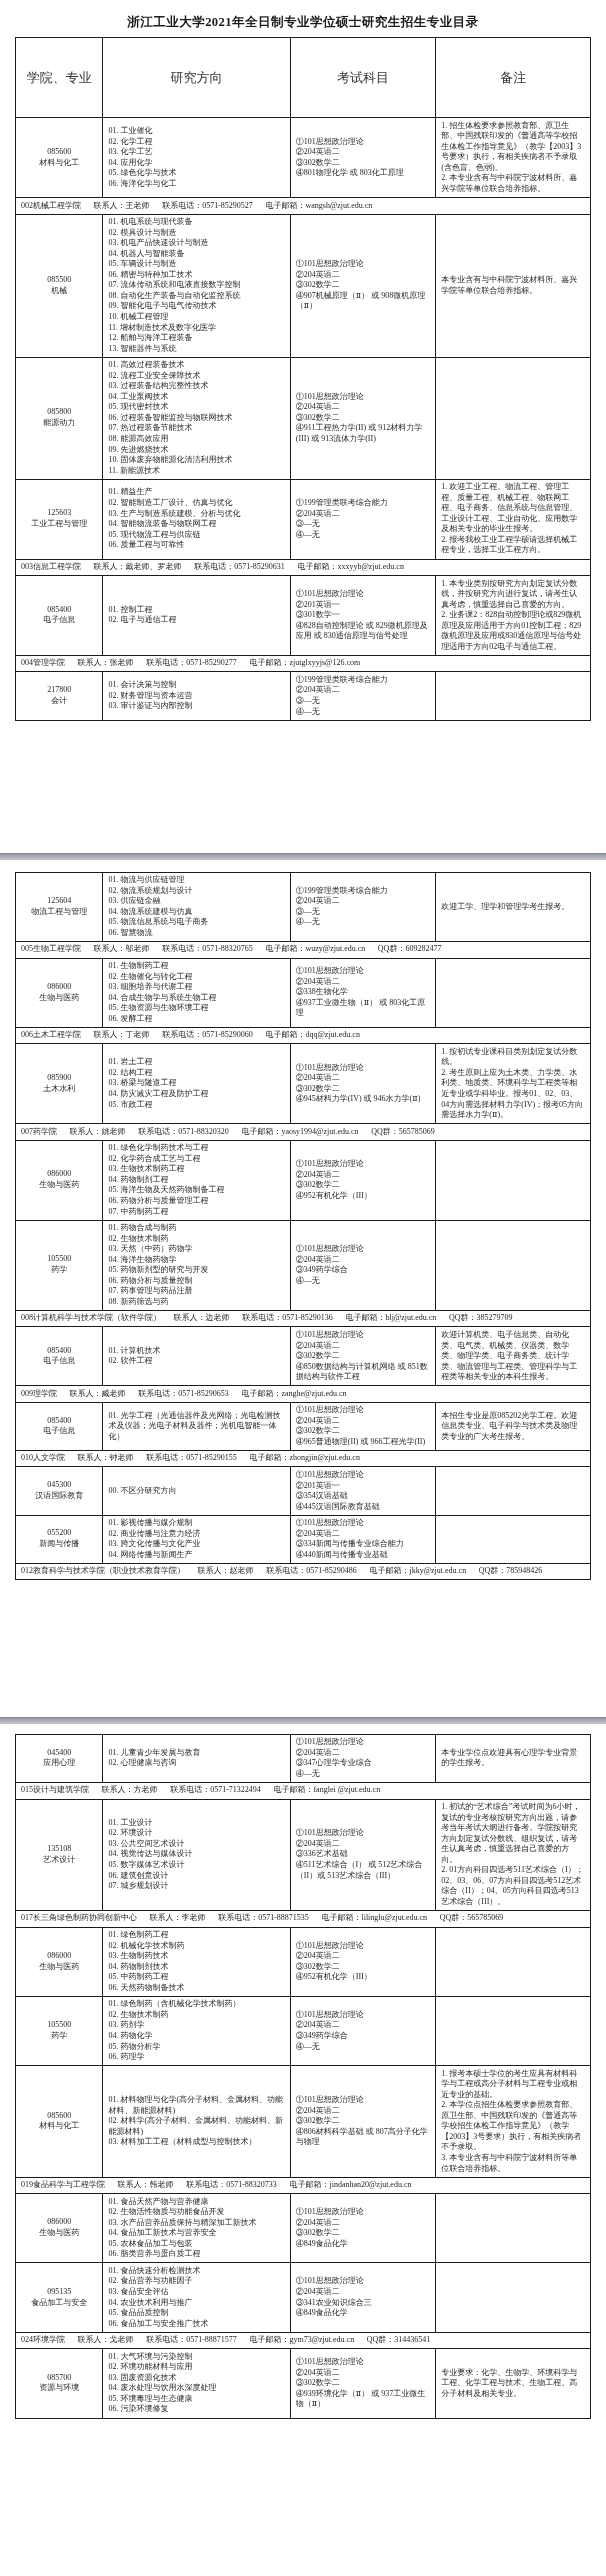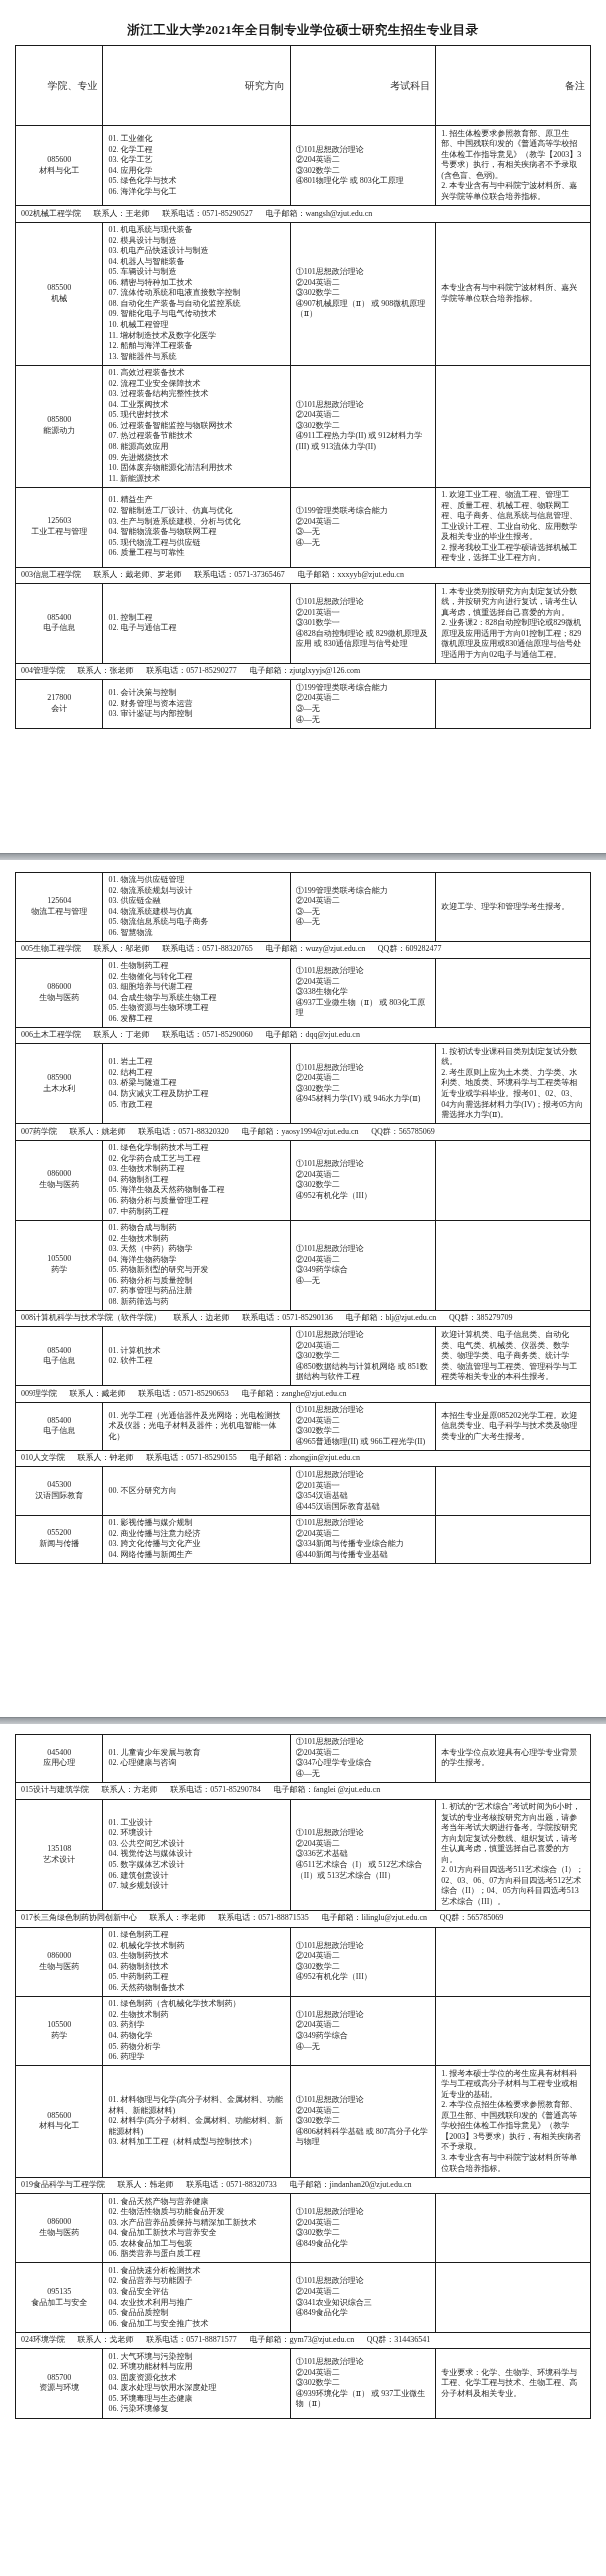--- a/index.html
+++ b/index.html
@@ -2,32 +2,32 @@
 <html style="font-size:13.5px"><head>
 <meta charset="utf-8">
 <style>
   html,body{margin:0;padding:0;background:#ffffff;}
   body{width:607px;font-family:"Liberation Serif","DejaVu Serif",serif;color:#262626;}
   .page{box-sizing:border-box;background:#ffffff;padding-left:15px;padding-right:16px;}
   .doc-title{text-align:center;font-size:12.6px;font-weight:bold;letter-spacing:0.4px;padding:13.5px 0 6.7px;color:#1b1b1b;}
   table.catalog{width:100%;border-collapse:collapse;table-layout:fixed;border:1.7px solid #1a1a1a;}
   table.catalog td,table.catalog th{border:1.3px solid #1a1a1a;font-size:8px;line-height:1.32;
     padding:2.5px 5px;vertical-align:middle;text-align:left;font-weight:normal;overflow-wrap:break-word;}
-  tr.header-row th{height:74px;text-align:right;font-size:10px;color:#333;}
+  tr.header-row th{height:74px;text-align:center;font-size:13px;color:#333;}
   td.college-cell{padding:6.7px 5px;font-size:8.3px;}
   td.college-cell span{margin-right:12.6px;}
   td.code-cell div{line-height:1.35;text-align:center;}
   td.note-cell div,td.dir-cell div,td.exam-cell div{margin:0;}
   .page-sep{height:5.9px;background:linear-gradient(#969ba0,#c6c9cd);border-top:0.8px solid #84898e;}
 </style>
 </head>
 <body>
 
 <main id="doc">
-    <section class="page" style="min-height: 853px; padding-top: 8px;">
+    <section class="page" style="min-height: 853px; padding-top: 0px;">
       <div class="doc-title">浙江工业大学2021年全日制专业学位硕士研究生招生专业目录</div>
       <table class="catalog">
         <colgroup>
           <col style="width: 15.2%;">
           <col style="width: 32.6%;">
           <col style="width: 25.3%;">
           <col style="width: 26.9%;">
         </colgroup>
         <tbody>
           <tr class="header-row">
@@ -137,21 +137,21 @@
               <div>②204英语二</div>
               <div>③—无</div>
               <div>④—无</div>
             </td>
             <td class="note-cell">
               <div>1. 欢迎工业工程、物流工程、管理工程、质量工程、机械工程、物联网工程、电子商务、信息系统与信息管理、工业设计工程、工业自动化、应用数学及相关专业的毕业生报考。</div>
               <div>2. 报考我校工业工程学硕请选择机械工程专业，选择工业工程方向。</div>
             </td>
           </tr>
           <tr>
-            <td class="college-cell" colspan="4"><span>003信息工程学院</span><span>联系人：戴老师、罗老师</span><span>联系电话：0571-37365467</span><span>电子邮箱：xxxyyb@zjut.edu.cn</span></td>
+            <td class="college-cell" colspan="4"><span>003信息工程学院</span><span>联系人：戴老师、罗老师</span><span>联系电话：0571-85290631</span><span>电子邮箱：xxxyyb@zjut.edu.cn</span></td>
           </tr>
           <tr>
             <td class="code-cell">
               <div>085400</div>
               <div>电子信息</div>
             </td>
             <td class="dir-cell">
               <div>01. 控制工程</div>
               <div>02. 电子与通信工程</div>
             </td>
@@ -395,20 +395,23 @@
               <div>04. 网络传播与新闻生产</div>
             </td>
             <td class="exam-cell">
               <div>①101思想政治理论</div>
               <div>②204英语二</div>
               <div>③334新闻与传播专业综合能力</div>
               <div>④440新闻与传播专业基础</div>
             </td>
             <td class="note-cell"></td>
           </tr>
+          <tr>
+            <td class="college-cell" colspan="4"><span>012教育科学与技术学院（职业技术教育学院）</span><span>联系人：赵老师</span><span>联系电话：0571-85290486</span><span>电子邮箱：jkky@zjut.edu.cn</span><span>QQ群：785948426</span></td>
+          </tr>
         </tbody>
       </table>
     </section>
     <div class="page-sep"></div>
     <section class="page" style="min-height: 854px; padding-top: 10px;">
       <table class="catalog">
         <colgroup>
           <col style="width: 15.2%;">
           <col style="width: 32.6%;">
           <col style="width: 25.3%;">
@@ -428,21 +431,21 @@
               <div>①101思想政治理论</div>
               <div>②204英语二</div>
               <div>③347心理学专业综合</div>
               <div>④—无</div>
             </td>
             <td class="note-cell">
               <div>本专业学位点欢迎具有心理学专业背景的学生报考。</div>
             </td>
           </tr>
           <tr>
-            <td class="college-cell" colspan="4"><span>015设计与建筑学院</span><span>联系人：方老师</span><span>联系电话：0571-85290784</span><span>电子邮箱：fanglei @zjut.edu.cn</span></td>
+            <td class="college-cell" colspan="4"><span>015设计与建筑学院</span><span>联系人：方老师</span><span>联系电话：0571-71322494</span><span>电子邮箱：fanglei @zjut.edu.cn</span></td>
           </tr>
           <tr>
             <td class="code-cell">
               <div>135108</div>
               <div>艺术设计</div>
             </td>
             <td class="dir-cell">
               <div>01. 工业设计</div>
               <div>02. 环境设计</div>
               <div>03. 公共空间艺术设计</div>

